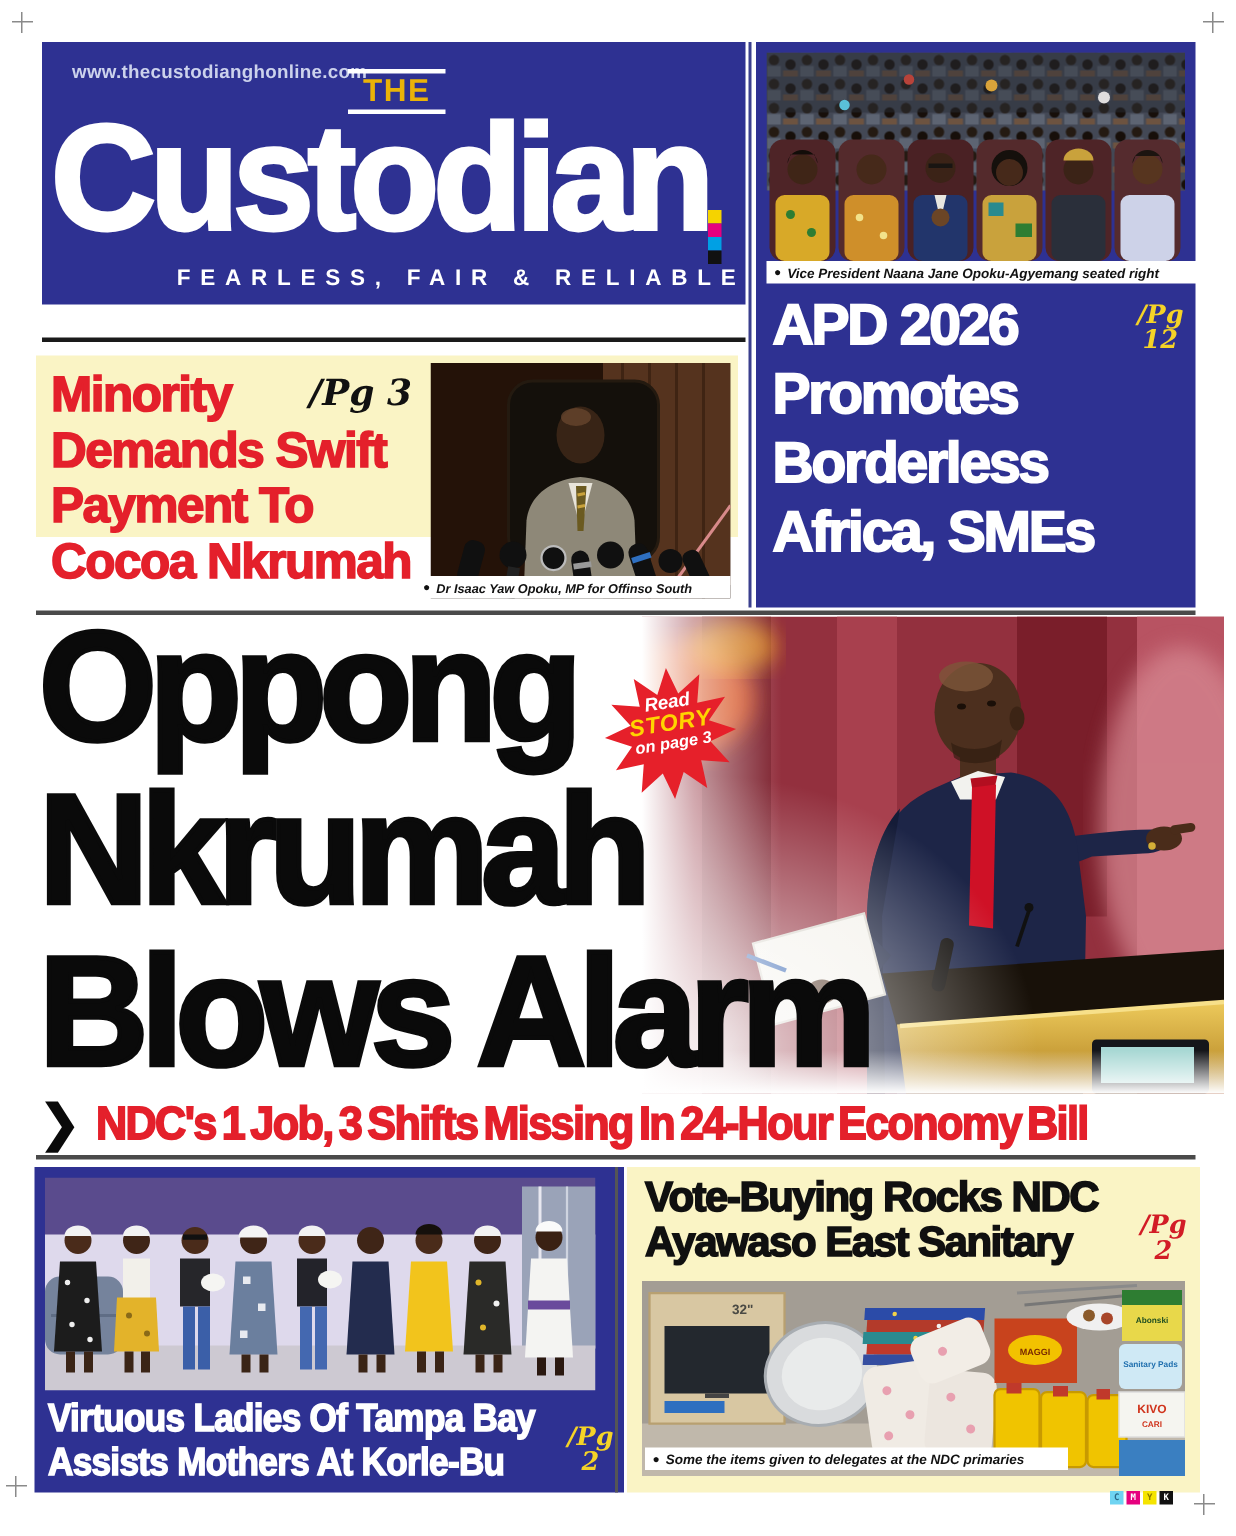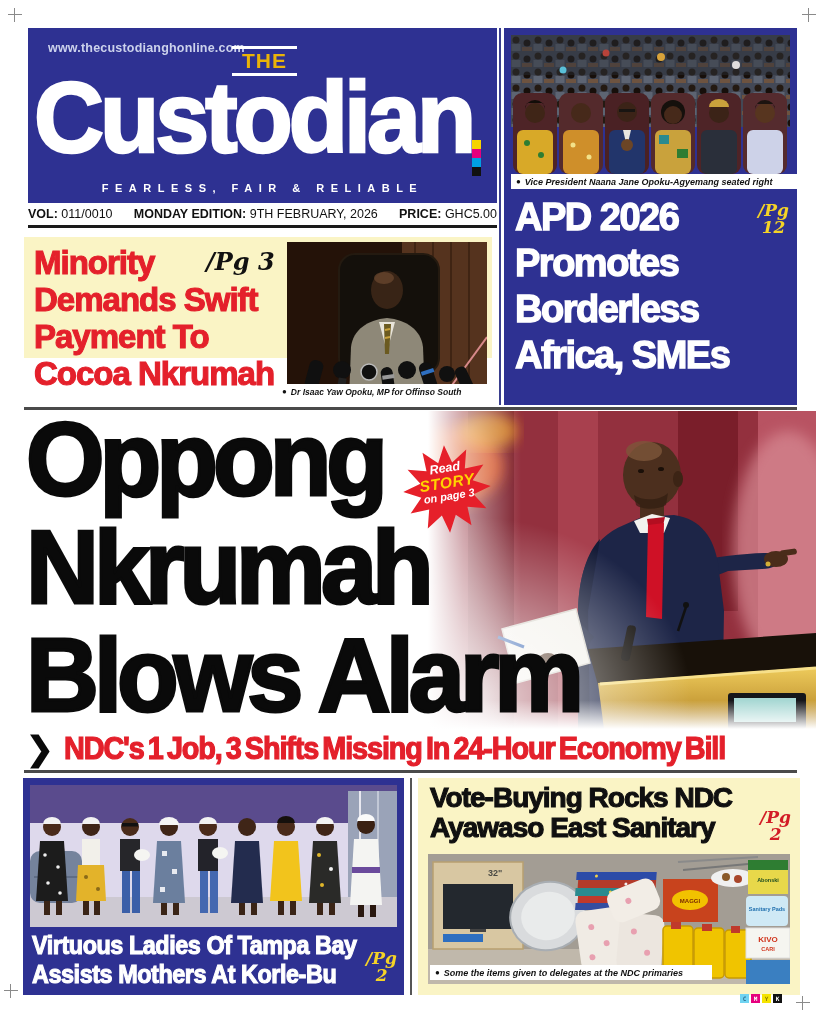--- a/index.html
+++ b/index.html
@@ -15,22 +15,22 @@
 
   
   .masthead{left:28px;top:28px;width:469px;height:175px;background:#2e3192;}
   .site{position:absolute;left:20px;top:13px;font-weight:bold;font-size:12.5px;color:#ccd2ec;letter-spacing:.2px;}
   .the-badge{position:absolute;left:204px;top:18px;color:#eab308;font-weight:bold;font-size:21px;
              letter-spacing:1px;border-top:3px solid #fff;border-bottom:3px solid #fff;padding:1px 10px;line-height:1.05;}
   .title{position:absolute;left:6px;top:40px;color:#fff;font-weight:bold;font-size:97px;line-height:1;
          letter-spacing:-4px;-webkit-text-stroke:2.5px #fff;transform:scaleY(1.03);transform-origin:left top;white-space:nowrap;}
   .mini-cmyk{position:absolute;right:16px;top:112px;width:9px;height:36px;display:flex;flex-direction:column;}
   .mini-cmyk span{flex:1;}
-  .tagline{position:absolute;left:0;bottom:9px;width:100%;text-align:center;color:#fff;
-           font-weight:bold;font-size:11px;letter-spacing:6.5px;}
+  .tagline{position:absolute;left:0;bottom:9px;width:100%;text-align:right;color:#fff;
+           font-weight:bold;font-size:15px;letter-spacing:6.5px;}
 
   
   .volbar{left:28px;top:204px;width:469px;height:20px;display:flex;justify-content:space-between;
           align-items:center;font-size:12.5px;color:#111;}
   .volbar b{font-weight:bold;}
   .rule{background:#1a1a1a;}
 
   
   .bluepanel{background:#2e3192;}
   .yellowpanel{background:#faf4c5;}
@@ -92,25 +92,20 @@
     <div class="title">Custodian</div>
     <div class="mini-cmyk">
       <span style="background:#f5d300;"></span>
         <span style="background:#e6007e;"></span>
       <span style="background:#00a0e4;"></span>
         <span style="background:#111;"></span>
     </div>
     <div class="tagline">FEARLESS, FAIR &amp; RELIABLE</div>
   </header>
 
-  <div class="abs volbar">
-    <span><b>VOL:</b> <span>011/0010</span></span>
-    <span><b>MONDAY EDITION:</b> <span>9TH FEBRUARY, 2026</span></span>
-    <span><b>PRICE:</b> <span>GHC5.00</span></span>
-  </div>
   <div class="abs rule" style="left:28px;top:225px;width:469px;height:2.5px;"></div>
   <div class="abs" style="left:499px;top:28px;width:2px;height:377px;background:#3a3f8e;"></div>
 
   <section class="abs bluepanel" style="left:504px;top:28px;width:293px;height:377px;">
     <svg class="abs" style="left:7px;top:7px;" width="279" height="139" viewBox="0 0 279 139">
       <defs>
         <pattern id="cr" width="22" height="16" patternUnits="userSpaceOnUse">
           <rect width="22" height="16" fill="#434855"></rect>
           <circle cx="5" cy="5" r="3.5" fill="#241a12"></circle>
           <rect x="0.5" y="9" width="9" height="7" fill="#5d6472"></rect>
@@ -287,21 +282,21 @@
     <div class="b3">on page 3</div>
   </div>
 
   <div class="kicker">
     <span class="arr">❯</span>
     <span class="ktext">NDC's 1 Job, 3 Shifts Missing In 24-Hour Economy Bill</span>
   </div>
 
   <div class="abs rule" style="left:24px;top:770px;width:773px;height:2.5px;background:#4a4a4a;"></div>
 
-  <section class="abs bluepanel" style="left:23px;top:778px;width:381px;height:217px;">
+  <section class="abs bluepanel" style="left:23px;top:778px;width:381px;height:217px;padding-left:12px;">
     <svg class="abs" style="left:7px;top:7px;" width="367" height="142" viewBox="0 0 367 142">
       <rect width="367" height="40" fill="#5a4b8d"></rect>
       <rect y="38" width="367" height="76" fill="#ded9ec"></rect>
       <rect x="318" y="6" width="49" height="108" fill="#9aa3b8"></rect>
       <line x1="330" y1="6" x2="330" y2="114" stroke="#e8e8f0" stroke-width="2"></line>
       <line x1="348" y1="6" x2="348" y2="114" stroke="#cfd4e0" stroke-width="1.5"></line>
       <rect y="112" width="367" height="30" fill="#cdc9d2"></rect>
       <rect x="0" y="66" width="52" height="52" rx="10" fill="#75839c"></rect>
       <line x1="4" y1="92" x2="48" y2="92" stroke="#5f6d85" stroke-width="2"></line>
       <g>

